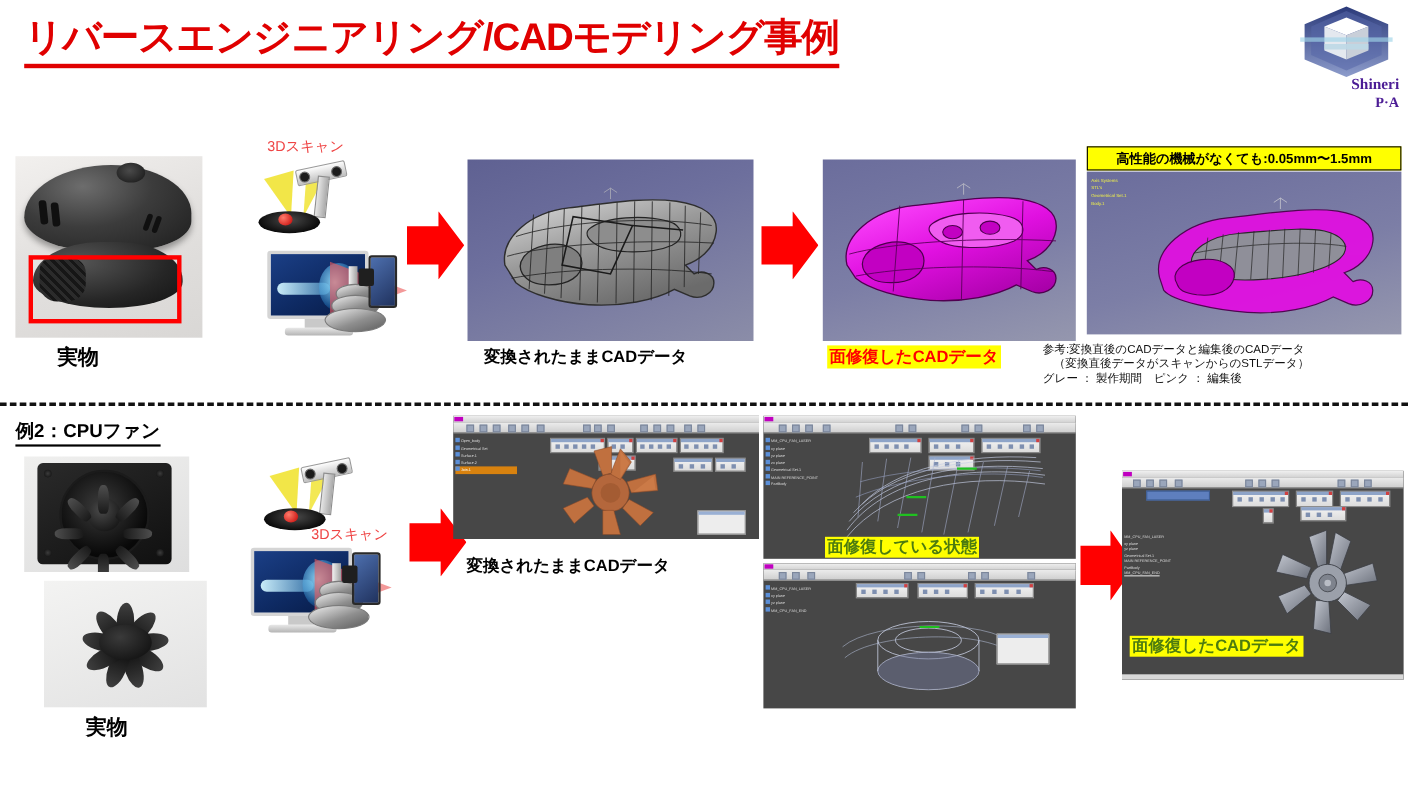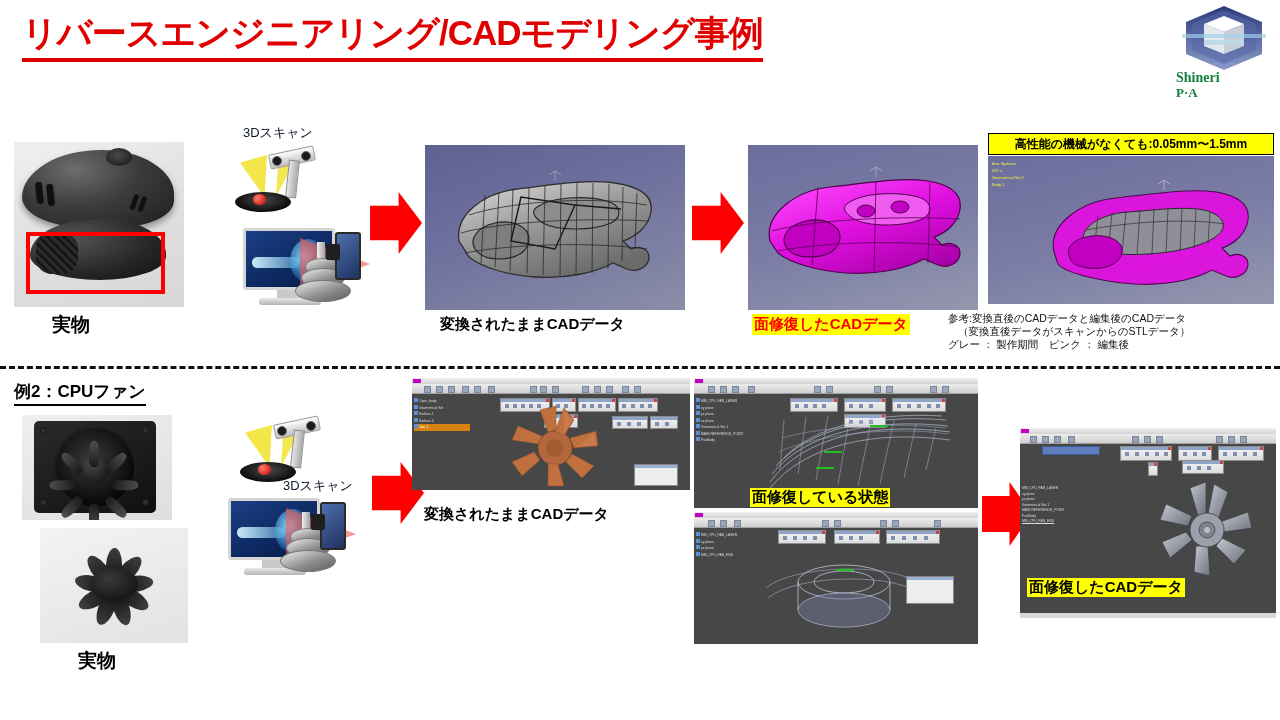--- a/index.html
+++ b/index.html
@@ -24,23 +24,23 @@
     left:52px;top:74px;
     font-size:19px;font-weight:bold;color:#111;
     border-bottom:2px solid #111;
     padding-bottom:2px;
     white-space:nowrap;
     letter-spacing:-0.6px;
   }
   
   #logo{right:8px;top:4px;width:96px;height:110px;}
   #logo .lg-txt{
-    position:absolute;left:0;right:0;top:66px;text-align:left;
+    position:absolute;left:0;right:0;top:66px;text-align:right;
     font-family:"Liberation Serif","DejaVu Serif",serif;
-    font-size:14px;color:#15803d;line-height:1.15;font-weight:bold;
+    font-size:14px;color:#4c1d95;line-height:1.15;font-weight:bold;
   }
   #logo .lg-txt .l2{font-size:13px;display:block;}
 
   
   .ex-label{
     font-size:17px;font-weight:bold;color:#000;
     border-bottom:2px solid #000;padding-bottom:1px;white-space:nowrap;
   }
   #ex1-label{left:14px;top:120px;}
   #ex2-label{left:14px;top:380px;}
@@ -84,21 +84,21 @@
   #hl-photo .s1{left:22px;top:40px;width:7px;height:22px;transform:rotate(-6deg);}
   #hl-photo .s2{left:33px;top:42px;width:7px;height:22px;transform:rotate(-6deg);}
   #hl-photo .s3{left:118px;top:52px;width:5px;height:16px;transform:rotate(20deg);}
   #hl-photo .s4{left:126px;top:54px;width:5px;height:16px;transform:rotate(20deg);}
   #hl-redbox{left:26px;top:232px;width:139px;height:62px;
     border:4px solid #ff0000;box-sizing:border-box;}
 
   #hl-caption{left:52px;top:312px;font-size:19px;font-weight:bold;color:#000;}
 
   
-  .scan-label{font-size:13px;color:#0f172a;white-space:nowrap;}
+  .scan-label{font-size:13px;color:#ef4444;white-space:nowrap;}
   .scanner{position:absolute;}
   .scanner .bar{
     position:absolute;left:26px;top:0;width:44px;height:13px;
     background:linear-gradient(#fdfdfd,#bfbfbf);border:1px solid #9a9a9a;border-radius:2px;
     transform:rotate(-12deg);
   }
   .scanner .lens{position:absolute;width:8px;height:8px;border-radius:50%;
     background:#1b1b1b;border:1px solid #6a6a6a;}
   .scanner .l1{left:29px;top:6px;}
   .scanner .l2{left:58px;top:1px;}
@@ -271,21 +271,21 @@
   .sw .treepane .row{white-space:nowrap;}
   .sw .treepane .row b{display:inline-block;width:4px;height:4px;background:#5b8fd8;margin-right:1px;}
   .sw .statusbar{position:absolute;left:0;right:0;bottom:0;height:5px;background:#d8d8d8;}
   .sw .dlg{position:absolute;background:#ededed;border:1px solid #888;}
   .sw .dlg .dt{position:absolute;left:0;top:0;right:0;height:3px;background:#9ab0d4;}
 
   .gray-fan-svg,.mesh-svg{position:absolute;}
 
   
   .lbl-y{
-    position:absolute;background:#ffff00;color:#000000;
+    position:absolute;background:#ffff00;color:#4d7c0f;
     font-size:15px;font-weight:bold;padding:0 2px;white-space:nowrap;
   }
 
   
   #footer{
     left:88px;top:676px;
     font-size:18px;font-weight:bold;color:#000;white-space:nowrap;letter-spacing:-0.4px;
   }
 </style>
 </head>

